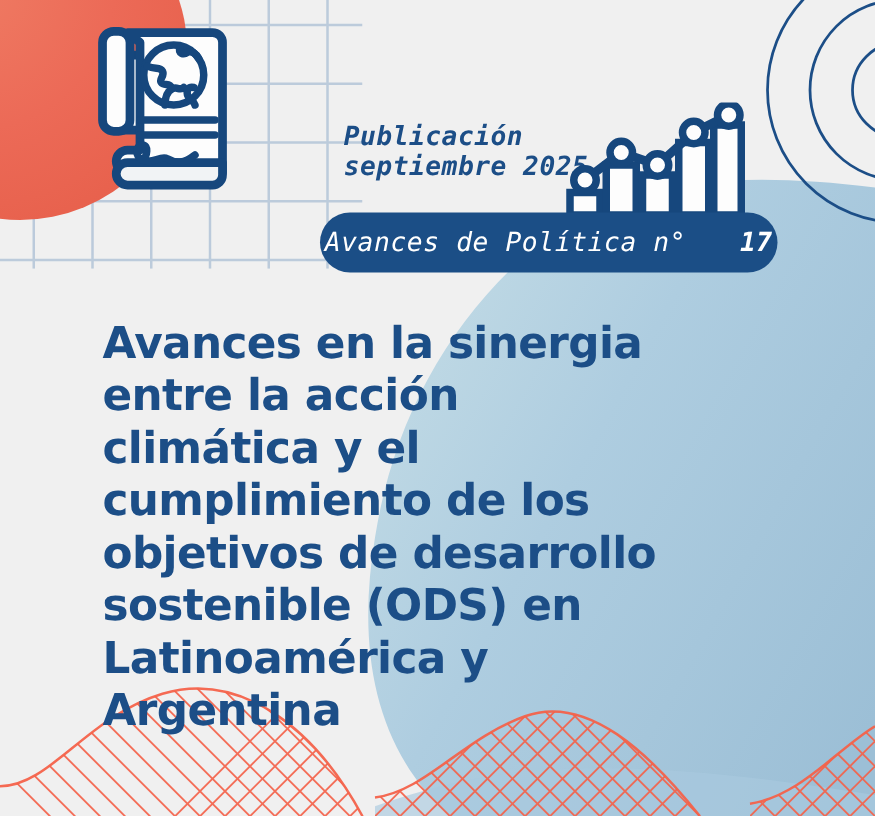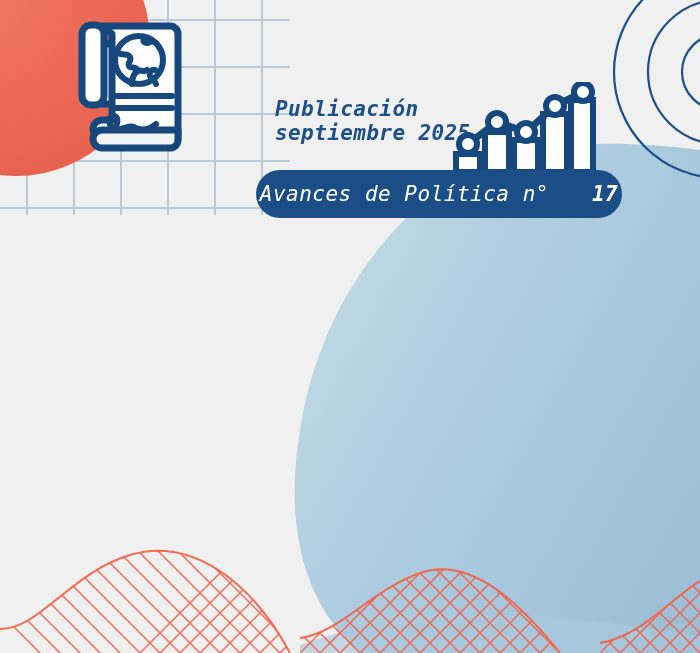--- a/index.html
+++ b/index.html
@@ -320,14 +320,22 @@
         <circle cx="74" cy="50" r="9"></circle>
         <circle cx="103" cy="24" r="9"></circle>
         <circle cx="131" cy="10" r="9"></circle>
       </g>
     </svg>
 
     <div class="pill">
       <span class="pill-label"><span>Avances de Política n°</span><b>17</b></span>
     </div>
 
+    <h1 class="main-title">Avances en la sinergia
+entre la acción
+climática y el
+cumplimiento de los
+objetivos de desarrollo
+sostenible (ODS) en
+Latinoamérica y
+Argentina</h1>
   </div>
 </div>
 
 </body></html>

